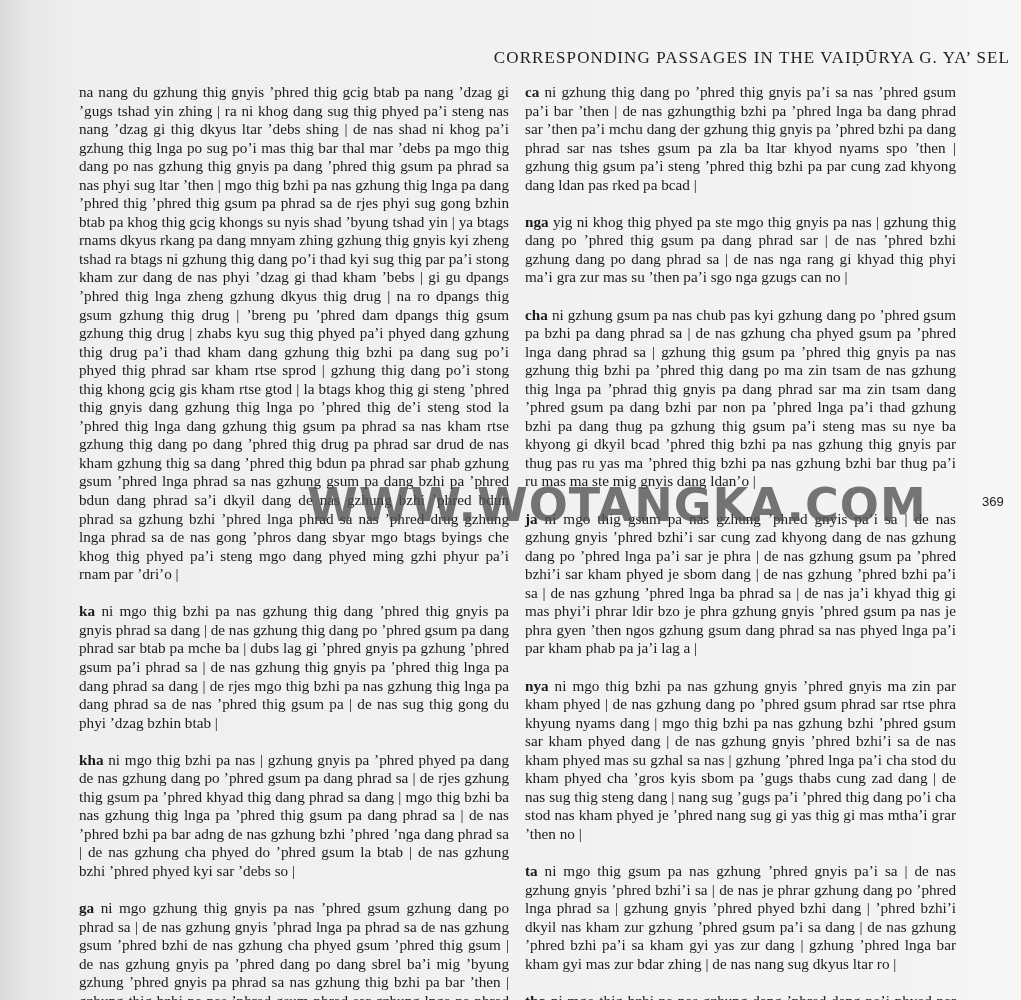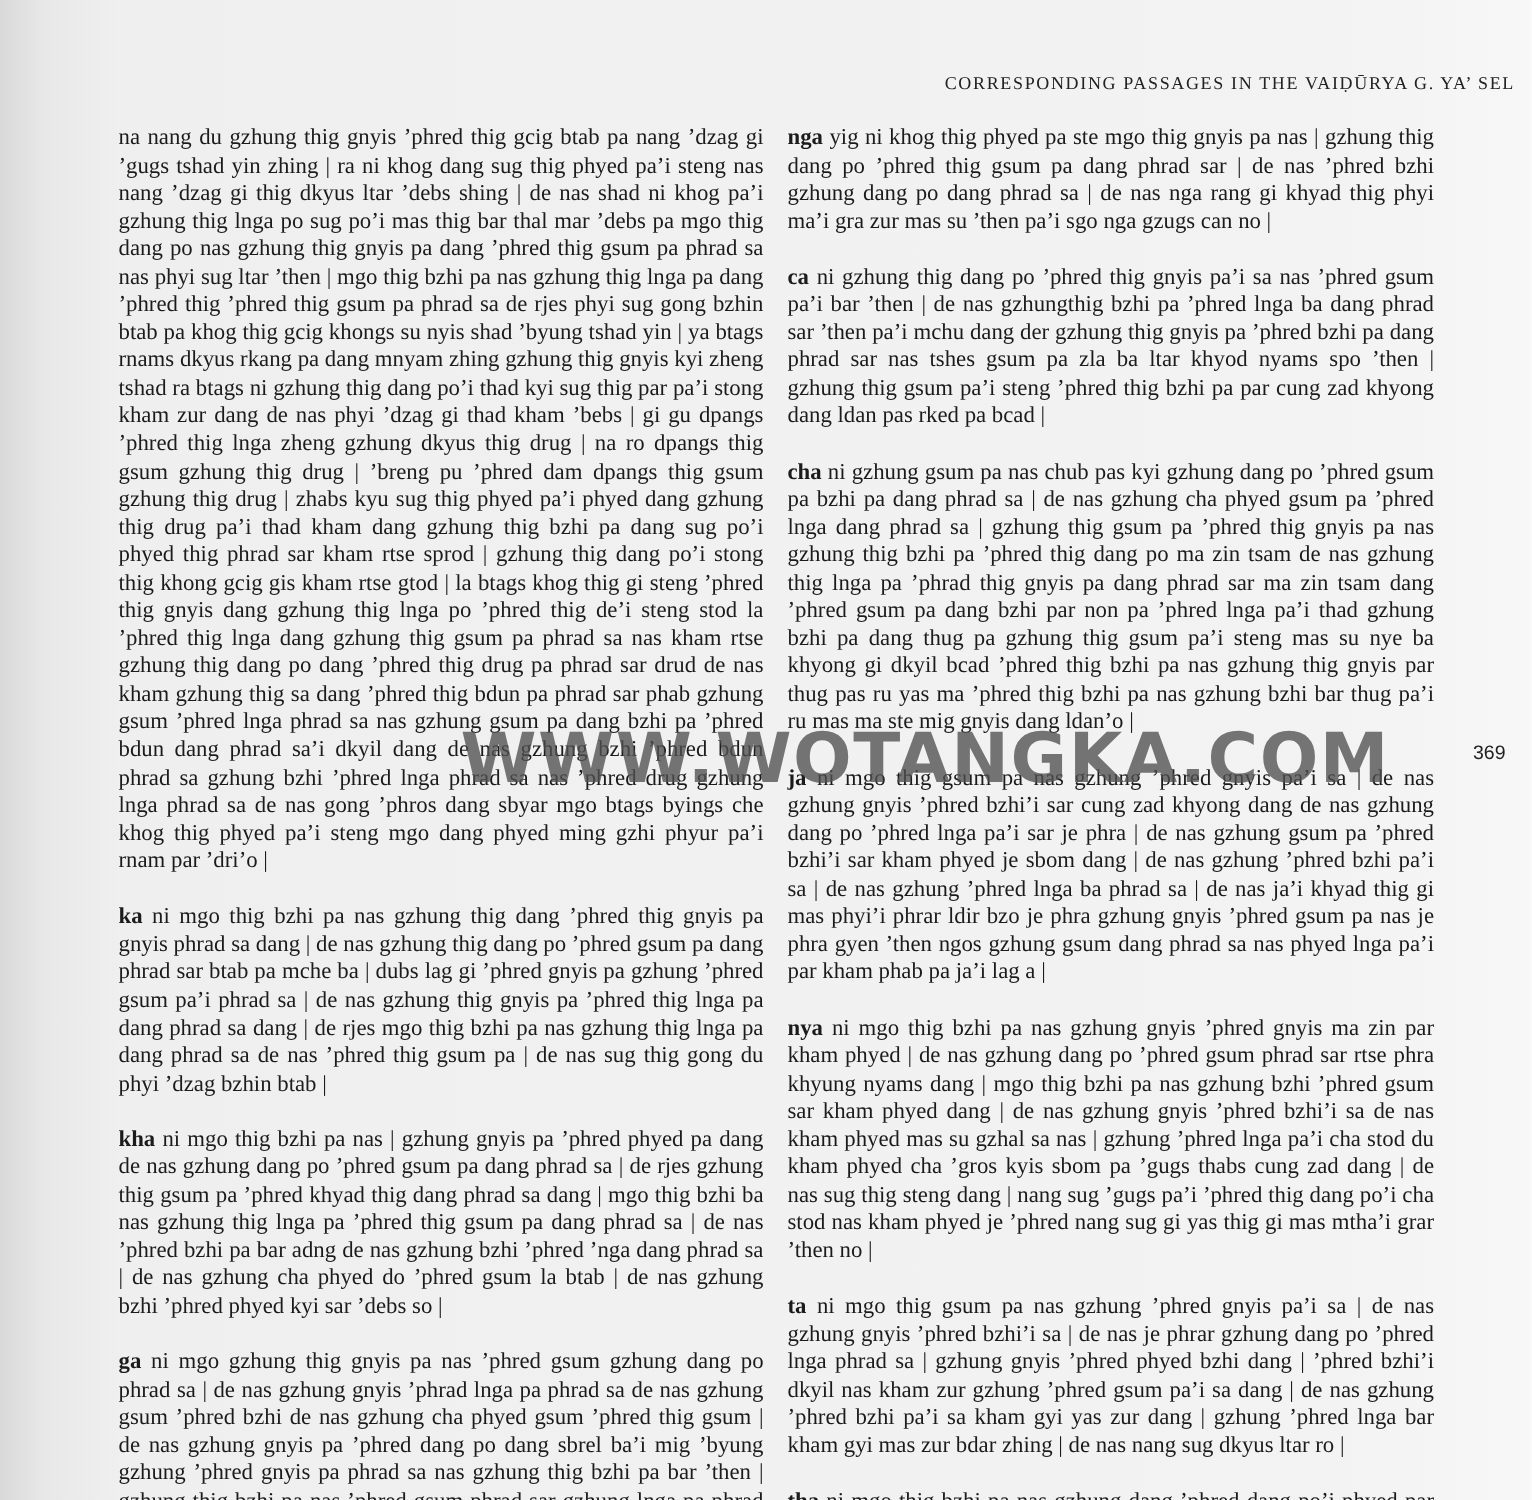--- a/index.html
+++ b/index.html
@@ -5,21 +5,21 @@
     html, body { margin: 0; padding: 0; }
     body {
       width: 1021px; height: 1000px; overflow: hidden; position: relative;
       background: linear-gradient(90deg, #d9d9d9 0px, #e8e8e8 30px, #efefef 80px, #f1f1f1 500px, #f3f3f3 900px, #f7f7f7 1021px);
       font-family: "DejaVu Serif", "Liberation Serif", serif;
       color: #1b1b1b;
     }
     .running-head {
       position: absolute; top: 48px; right: 11px;
       font-family: "Liberation Serif", serif;
-      font-size: 12px; letter-spacing: 1.1px; color: #222;
+      font-size: 17px; letter-spacing: 1.1px; color: #222;
       font-variant: small-caps; text-transform: uppercase;
     }
     .page-number {
       position: absolute; left: 982px; top: 494px;
       font-family: Liberation Sans, sans-serif; font-size: 13px; color: #222;
     }
     .column {
       position: absolute; top: 83px;
       font-family: "Liberation Serif", serif;
       font-size: 15.2px; line-height: 18.55px;
@@ -55,26 +55,26 @@
     <span class="body">ni mgo thig bzhi pa nas | gzhung gnyis pa ’phred phyed pa dang de nas gzhung dang po ’phred gsum pa dang phrad sa | de rjes gzhung thig gsum pa ’phred khyad thig dang phrad sa dang | mgo thig bzhi ba nas gzhung thig lnga pa ’phred thig gsum pa dang phrad sa | de nas ’phred bzhi pa bar adng de nas gzhung bzhi ’phred ’nga dang phrad sa | de nas gzhung cha phyed do ’phred gsum la btab | de nas gzhung bzhi ’phred phyed kyi sar ’debs so |</span>
   </p>
   <p class="para">
     <span class="lead">ga</span>
     <span class="body">ni mgo gzhung thig gnyis pa nas ’phred gsum gzhung dang po phrad sa | de nas gzhung gnyis ’phrad lnga pa phrad sa de nas gzhung gsum ’phred bzhi de nas gzhung cha phyed gsum ’phred thig gsum | de nas gzhung gnyis pa ’phred dang po dang sbrel ba’i mig ’byung gzhung ’phred gnyis pa phrad sa nas gzhung thig bzhi pa bar ’then | gzhung thig bzhi pa nas ’phred gsum phrad sar gzhung lnga pa phrad sar btab | de nas sug thig phyi ’phyog dang bcas dkyus ltar ro |</span>
   </p>
 </div>
 
 <div class="column col-right">
   <p class="para">
+    <span class="lead">ca</span>
+    <span class="body">ni gzhung thig dang po ’phred thig gnyis pa’i sa nas ’phred gsum pa’i bar ’then | de nas gzhungthig bzhi pa ’phred lnga ba dang phrad sar ’then pa’i mchu dang der gzhung thig gnyis pa ’phred bzhi pa dang phrad sar nas tshes gsum pa zla ba ltar khyod nyams spo ’then | gzhung thig gsum pa’i steng ’phred thig bzhi pa par cung zad khyong dang ldan pas rked pa bcad |</span>
+  </p>
+  <p class="para">
     <span class="lead">nga</span>
     <span class="body">yig ni khog thig phyed pa ste mgo thig gnyis pa nas | gzhung thig dang po ’phred thig gsum pa dang phrad sar | de nas ’phred bzhi gzhung dang po dang phrad sa | de nas nga rang gi khyad thig phyi ma’i gra zur mas su ’then pa’i sgo nga gzugs can no |</span>
-  </p>
-  <p class="para">
-    <span class="lead">ca</span>
-    <span class="body">ni gzhung thig dang po ’phred thig gnyis pa’i sa nas ’phred gsum pa’i bar ’then | de nas gzhungthig bzhi pa ’phred lnga ba dang phrad sar ’then pa’i mchu dang der gzhung thig gnyis pa ’phred bzhi pa dang phrad sar nas tshes gsum pa zla ba ltar khyod nyams spo ’then | gzhung thig gsum pa’i steng ’phred thig bzhi pa par cung zad khyong dang ldan pas rked pa bcad |</span>
   </p>
   <p class="para">
     <span class="lead">cha</span>
     <span class="body">ni gzhung gsum pa nas chub pas kyi gzhung dang po ’phred gsum pa bzhi pa dang phrad sa | de nas gzhung cha phyed gsum pa ’phred lnga dang phrad sa | gzhung thig gsum pa ’phred thig gnyis pa nas gzhung thig bzhi pa ’phred thig dang po ma zin tsam de nas gzhung thig lnga pa ’phrad thig gnyis pa dang phrad sar ma zin tsam dang ’phred gsum pa dang bzhi par non pa ’phred lnga pa’i thad gzhung bzhi pa dang thug pa gzhung thig gsum pa’i steng mas su nye ba khyong gi dkyil bcad ’phred thig bzhi pa nas gzhung thig gnyis par thug pas ru yas ma ’phred thig bzhi pa nas gzhung bzhi bar thug pa’i ru mas ma ste mig gnyis dang ldan’o |</span>
   </p>
   <p class="para">
     <span class="lead">ja</span>
     <span class="body">ni mgo thig gsum pa nas gzhung ’phred gnyis pa’i sa | de nas gzhung gnyis ’phred bzhi’i sar cung zad khyong dang de nas gzhung dang po ’phred lnga pa’i sar je phra | de nas gzhung gsum pa ’phred bzhi’i sar kham phyed je sbom dang | de nas gzhung ’phred bzhi pa’i sa | de nas gzhung ’phred lnga ba phrad sa | de nas ja’i khyad thig gi mas phyi’i phrar ldir bzo je phra gzhung gnyis ’phred gsum pa nas je phra gyen ’then ngos gzhung gsum dang phrad sa nas phyed lnga pa’i par kham phab pa ja’i lag a |</span>
   </p>
   <p class="para">

